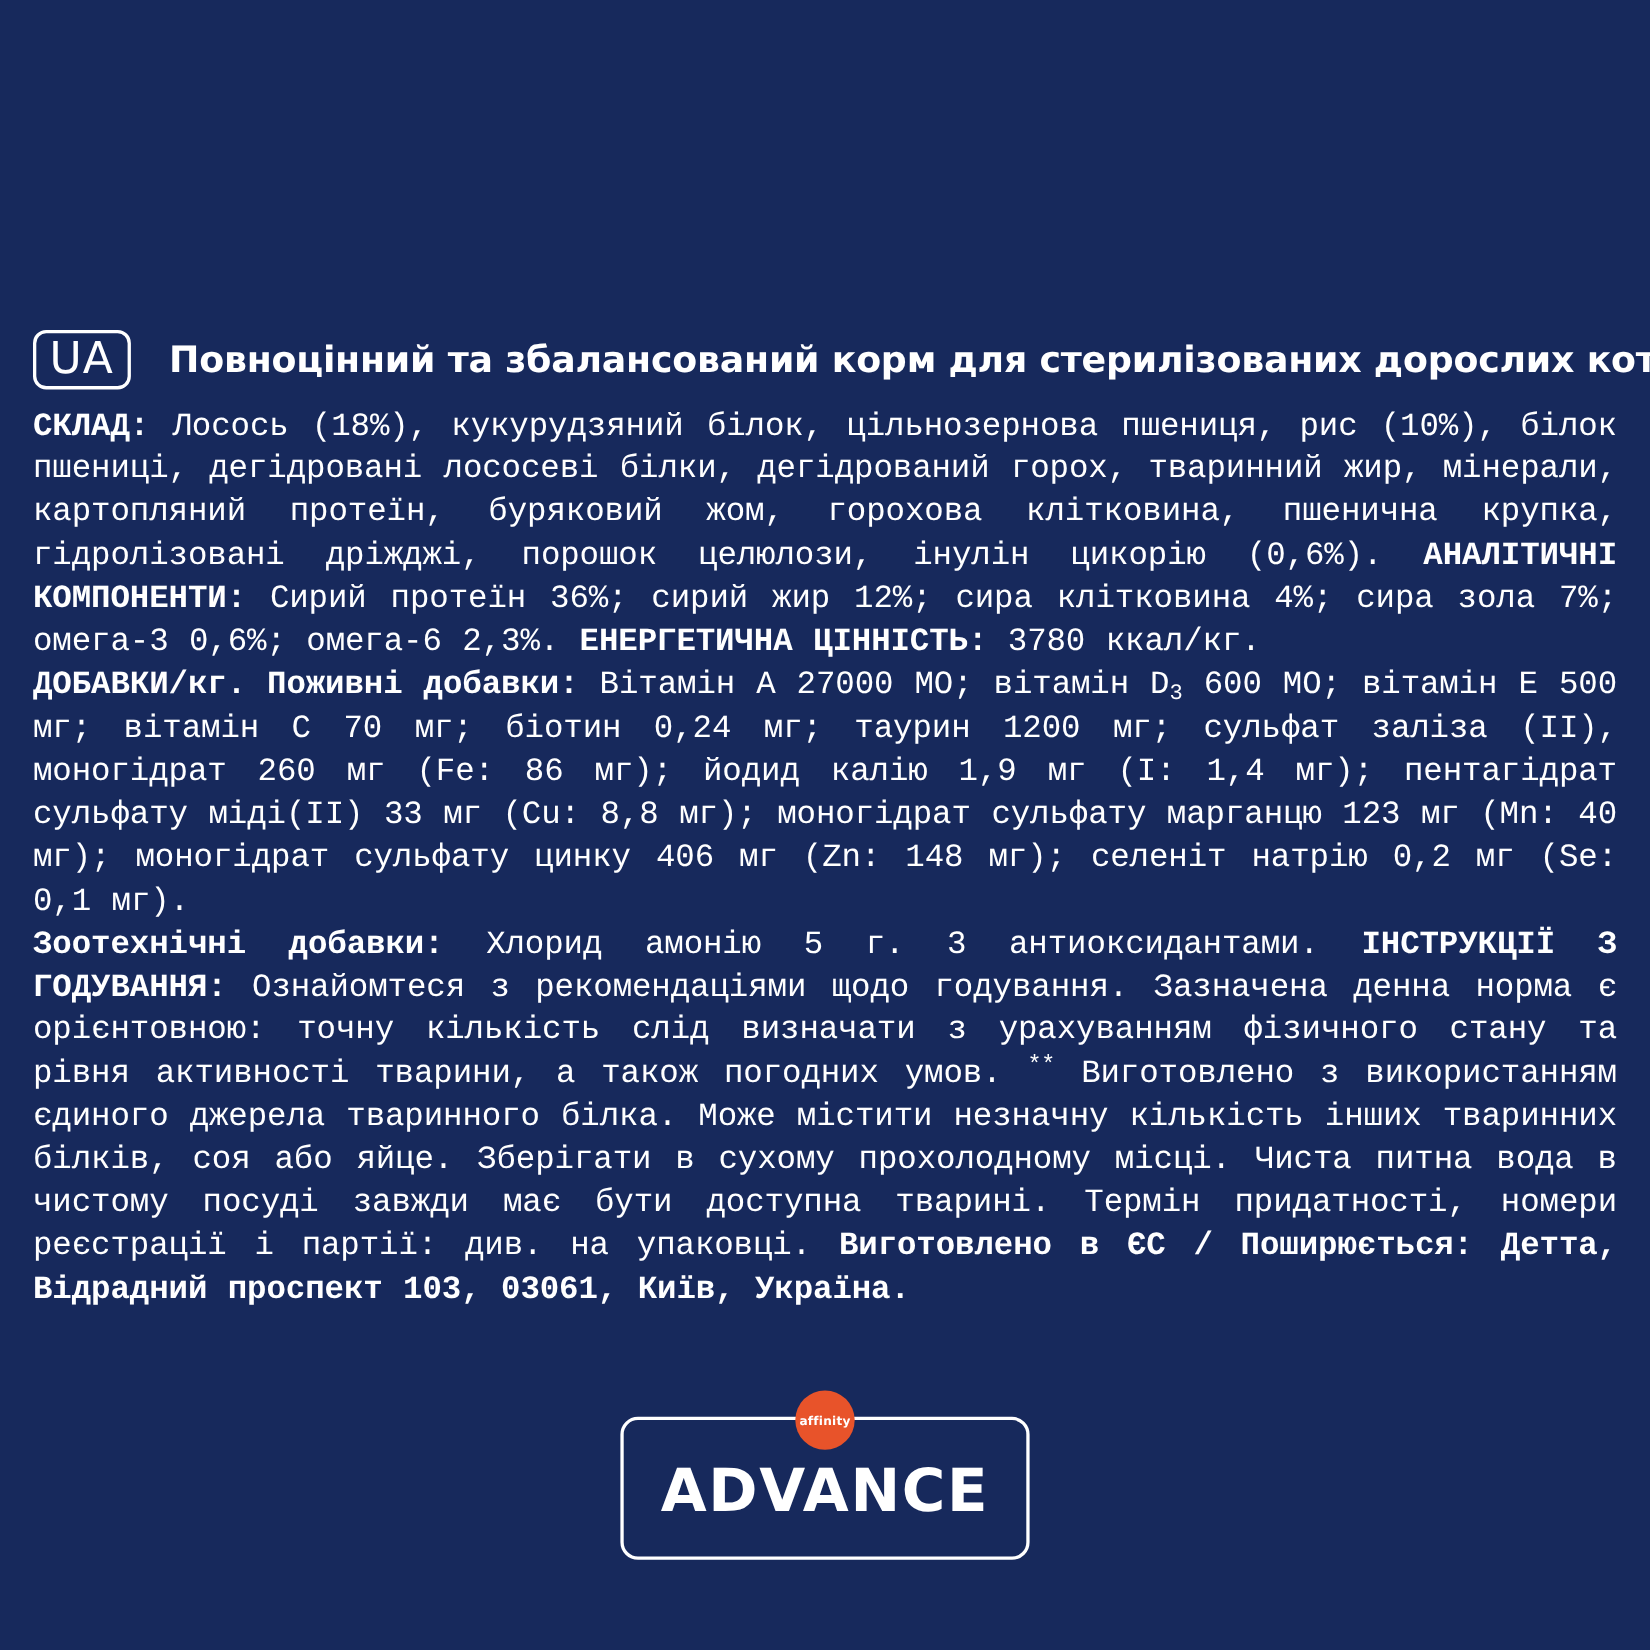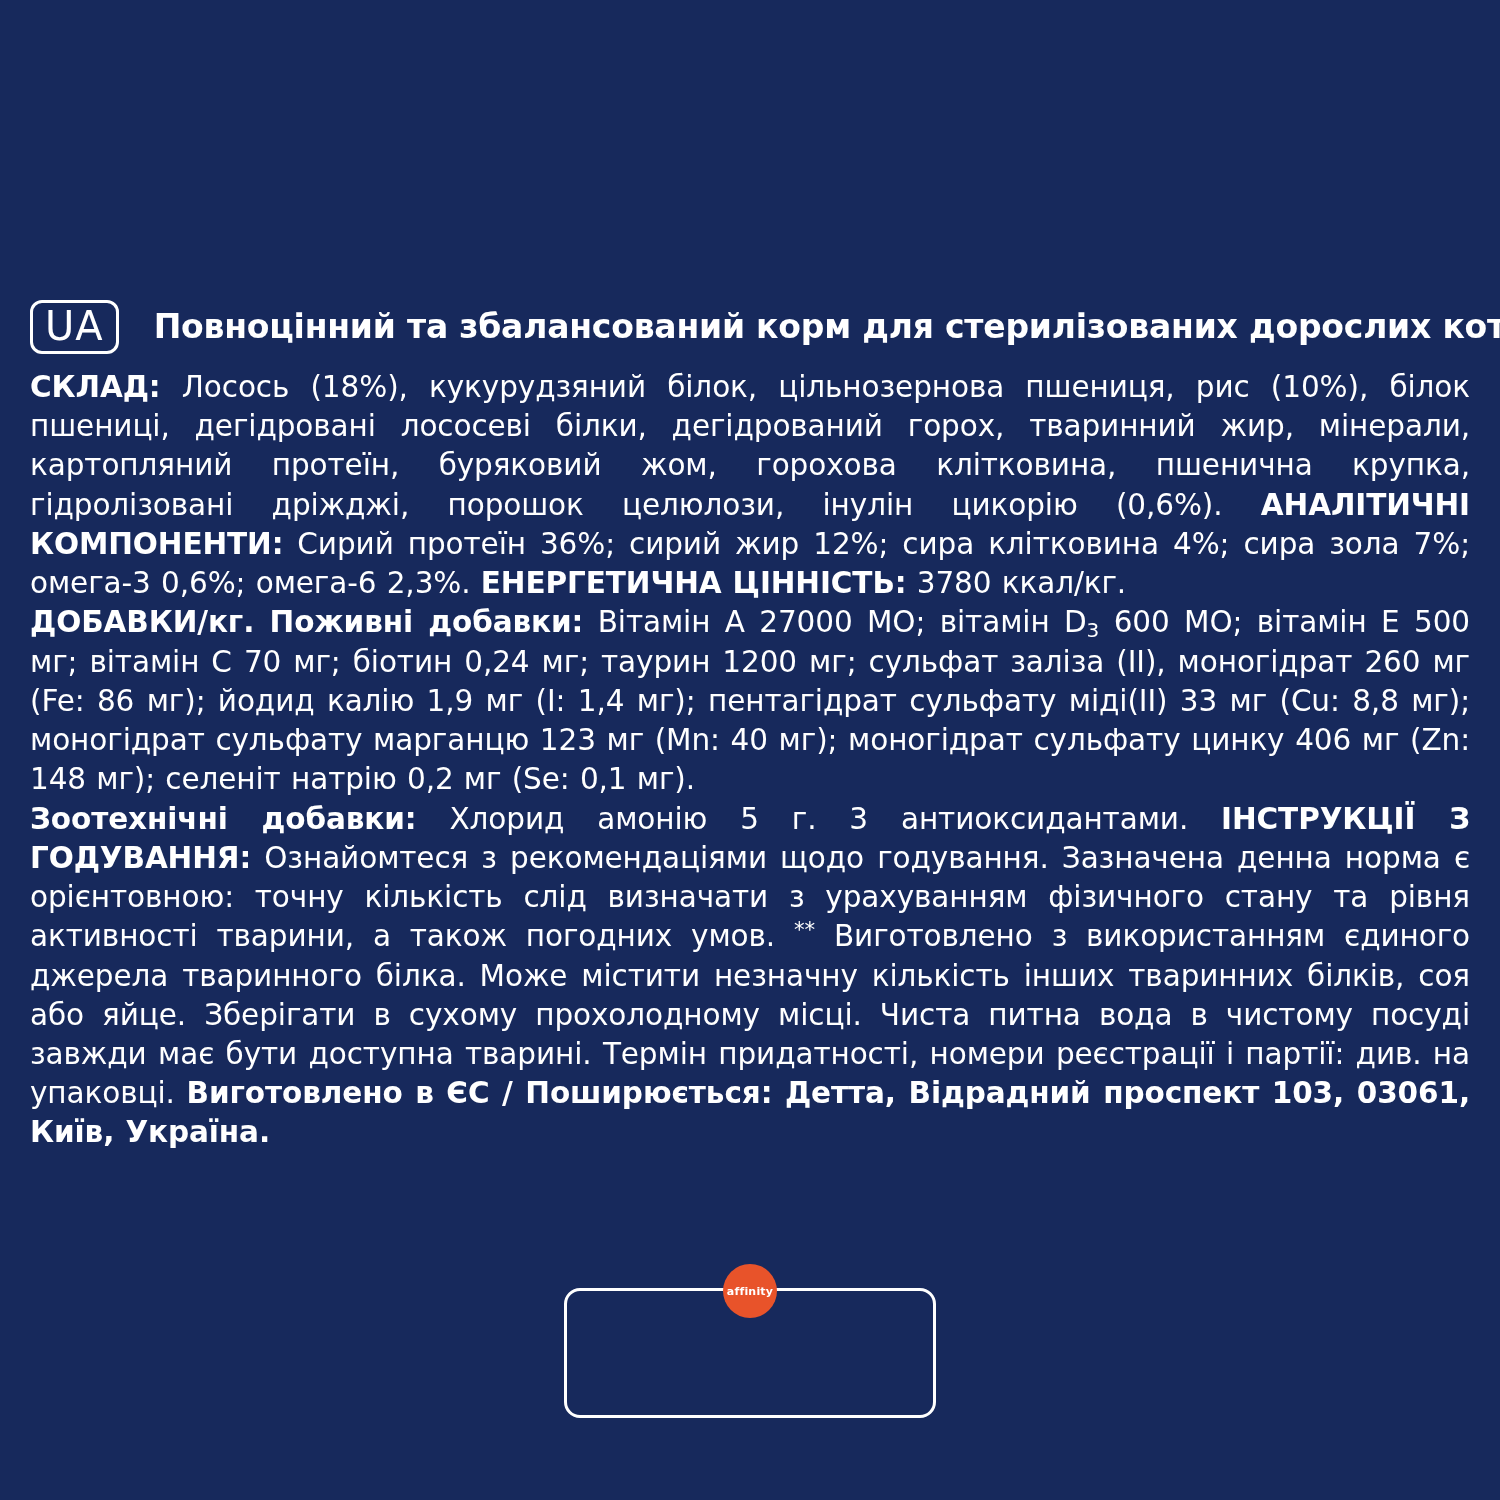--- a/index.html
+++ b/index.html
@@ -52,20 +52,21 @@
   }
 
   
   .body-copy {
     font-size: 29.5px;
     line-height: 1.33;
     text-align: justify;
     text-justify: inter-word;
     letter-spacing: -0.1px;
     word-spacing: 1px;
+    font-family: Liberation Mono, monospace;
   }
   .body-copy b {
     font-weight: 700;
   }
   .body-copy .seg {
     
   }
 
   
   .footer {
@@ -142,16 +143,17 @@
     <b>ДОБАВКИ/кг. Поживні добавки:</b><span class="seg"> Вітамін A 27000 МО; вітамін D</span><sub>3</sub><span class="seg"> 600 МО; вітамін E 500 мг; вітамін C 70 мг; біотин 0,24 мг; таурин 1200 мг; сульфат заліза (II), моногідрат 260 мг (Fe: 86 мг); йодид калію 1,9 мг (I: 1,4 мг); пентагідрат сульфату міді(II) 33 мг (Cu: 8,8 мг); моногідрат сульфату марганцю 123 мг (Mn: 40 мг); моногідрат сульфату цинку 406 мг (Zn: 148 мг); селеніт натрію 0,2 мг (Se: 0,1 мг).</span>
     <br>
     <b>Зоотехнічні добавки:</b><span class="seg"> Хлорид амонію 5 г. 3 антиоксидантами. </span><b>ІНСТРУКЦІЇ З ГОДУВАННЯ:</b><span class="seg"> Ознайомтеся з рекомендаціями щодо годування. Зазначена денна норма є орієнтовною: точну кількість слід визначати з урахуванням фізичного стану та рівня активності тварини, а також погодних умов. </span><sup>**</sup><span class="seg"> Виготовлено з використанням єдиного джерела тваринного білка. Може містити незначну кількість інших тваринних білків, соя або яйце. Зберігати в сухому прохолодному місці. Чиста питна вода в чистому посуді завжди має бути доступна тварині. Термін придатності, номери реєстрації і партії: див. на упаковці. </span><b>Виготовлено в ЄС / Поширюється:</b><b> Детта, Відрадний проспект 103, 03061, Київ, Україна.</b>
   </div>
 
   <div class="footer">
     <div class="logo-box">
       <div class="logo-dot">
         <span>affinity</span>
       </div>
+      <div class="logo-word">ADVANCE</div>
     </div>
   </div>
 
 </div>
 
 </body></html>

